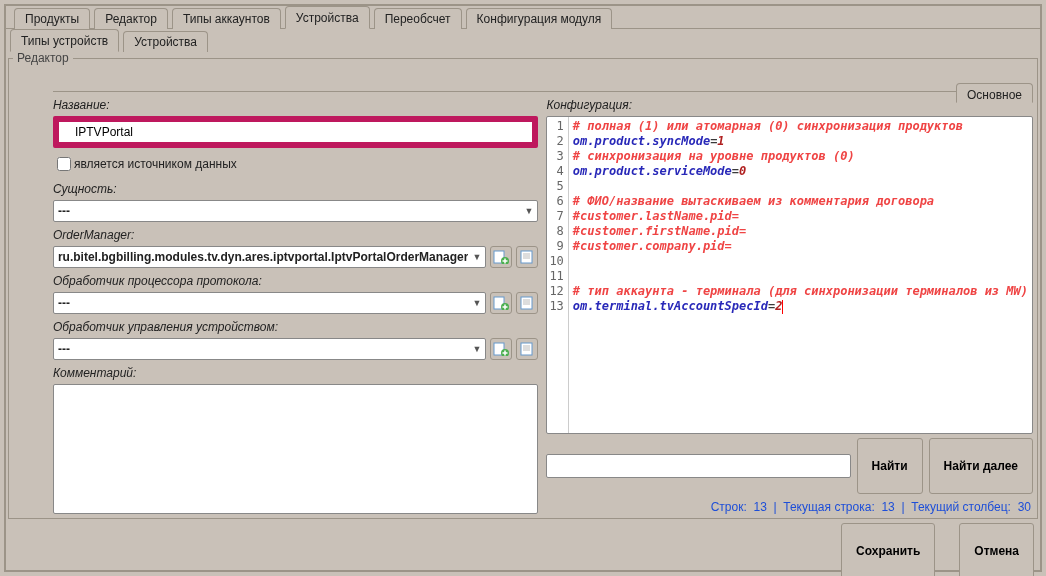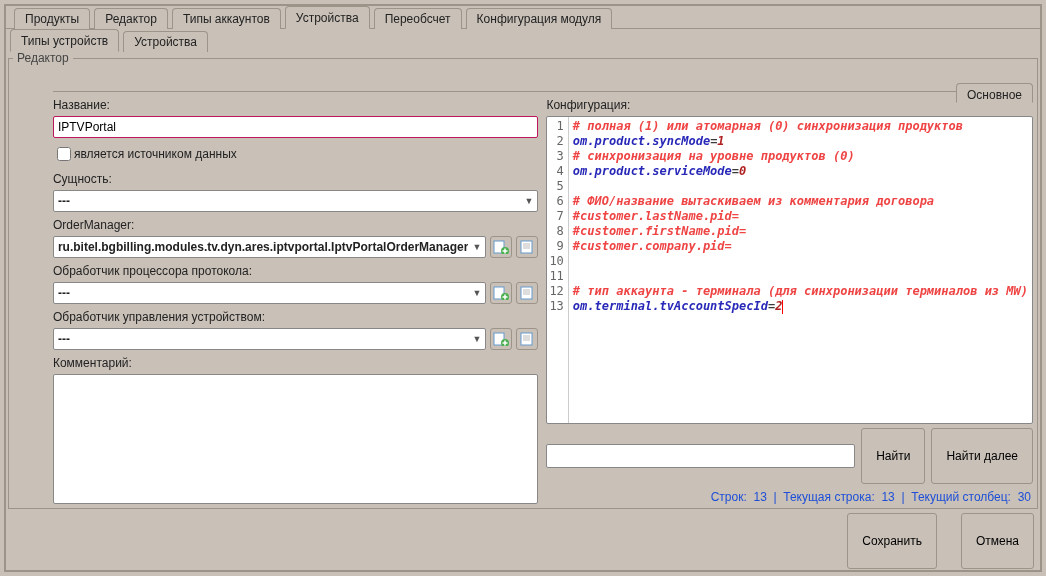--- a/index.html
+++ b/index.html
@@ -79,26 +79,26 @@
   .columns {
     display: flex;
     flex: 1;
     gap: 8px;
     margin-top: 2px;
     border-top: 1px solid #9c9488;
     padding-top: 4px;
   }
   .left-col { flex: 1; display: flex; flex-direction: column; gap: 4px; }
   .right-col { flex: 0.78; display: flex; flex-direction: column; gap: 4px; }
-  .label { margin-top: 2px; }
+  .label { margin-top: 2px; font-style: italic; }
   .text-input {
     background: #fff;
-    border: 1px solid #be185d;
+    border: 6px solid #be185d;
     border-radius: 2px;
-    padding: 3px 4px;
+    padding: 3px 16px;
     font-size: 12px;
     width: 100%;
   }
   .checkbox-row {
     display: flex;
     align-items: center;
     margin: 2px 0;
   }
   .checkbox-row input[type=checkbox] {
     width: 14px;
@@ -148,21 +148,21 @@
     justify-content: center;
     cursor: pointer;
     padding: 0;
   }
   .btn {
     background: #c9c1b8;
     border: 1px solid #9c9488;
     border-radius: 3px;
     padding: 20px 14px;
     font-size: 12px;
-    font-weight: normal;
+    font-weight: bold;
     cursor: pointer;
   }
   .textarea {
     background: #fff;
     border: 1px solid #888;
     border-radius: 2px;
     flex: 1;
     min-height: 130px;
     resize: none;
     font-size: 12px;

